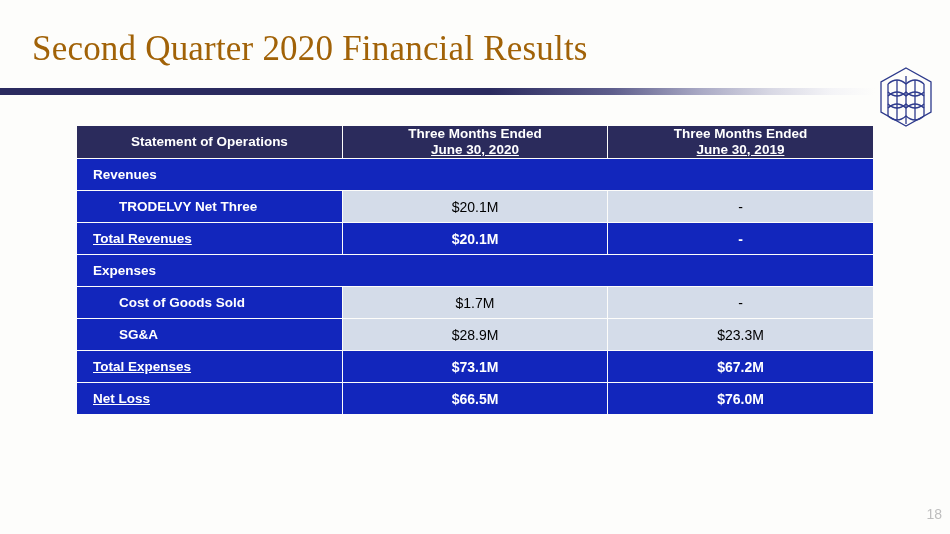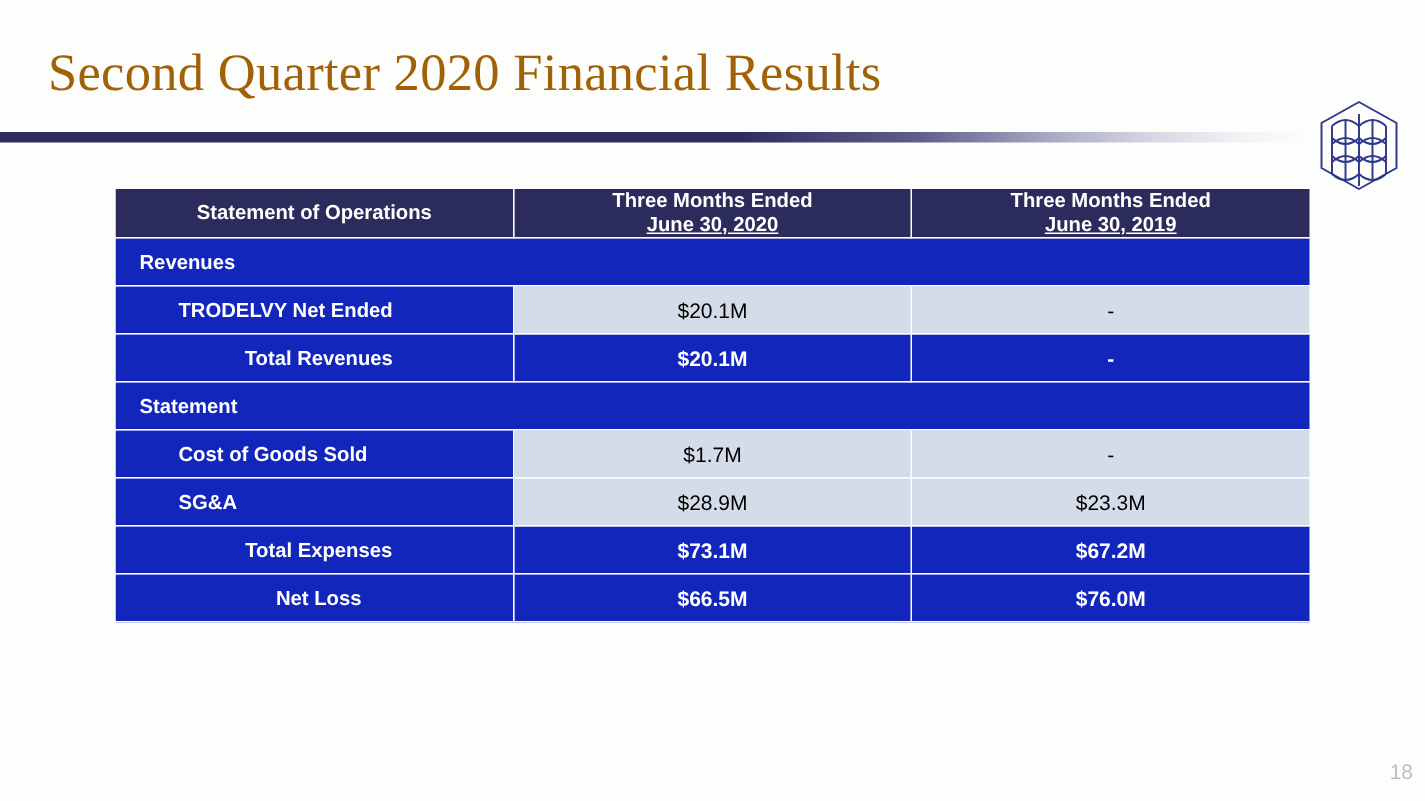--- a/index.html
+++ b/index.html
@@ -111,22 +111,23 @@
     color: #000000;
     text-align: center;
     font-weight: normal;
     font-size: 14px;
   }
 
   
   tr.total td.lbl {
     background: #1226BC;
     color: #FFFFFF;
-    text-align: center;
+    text-align: left;
     padding-left: 16px;
+    text-decoration: underline;
   }
   tr.total td.val {
     background: #1226BC;
     color: #FFFFFF;
     text-align: center;
     font-size: 14px;
   }
 
   
   .page-number {
@@ -185,31 +186,31 @@
         <span>Three Months Ended</span>
         <span class="hdr-l2">June 30, 2019</span>
       </th>
     </tr>
   </thead>
   <tbody>
       <tr class="section">
         <td colspan="3">Revenues</td>
       </tr>
       <tr class="detail">
-        <td class="lbl">TRODELVY Net Ended</td>
+        <td class="lbl">TRODELVY Net Three</td>
         <td class="val">$20.1M</td>
         <td class="val">-</td>
       </tr>
       <tr class="total">
         <td class="lbl">Total Revenues</td>
         <td class="val">$20.1M</td>
         <td class="val">-</td>
       </tr>
       <tr class="section">
-        <td colspan="3">Statement</td>
+        <td colspan="3">Expenses</td>
       </tr>
       <tr class="detail">
         <td class="lbl">Cost of Goods Sold</td>
         <td class="val">$1.7M</td>
         <td class="val">-</td>
       </tr>
       <tr class="detail">
         <td class="lbl">SG&amp;A</td>
         <td class="val">$28.9M</td>
         <td class="val">$23.3M</td>

